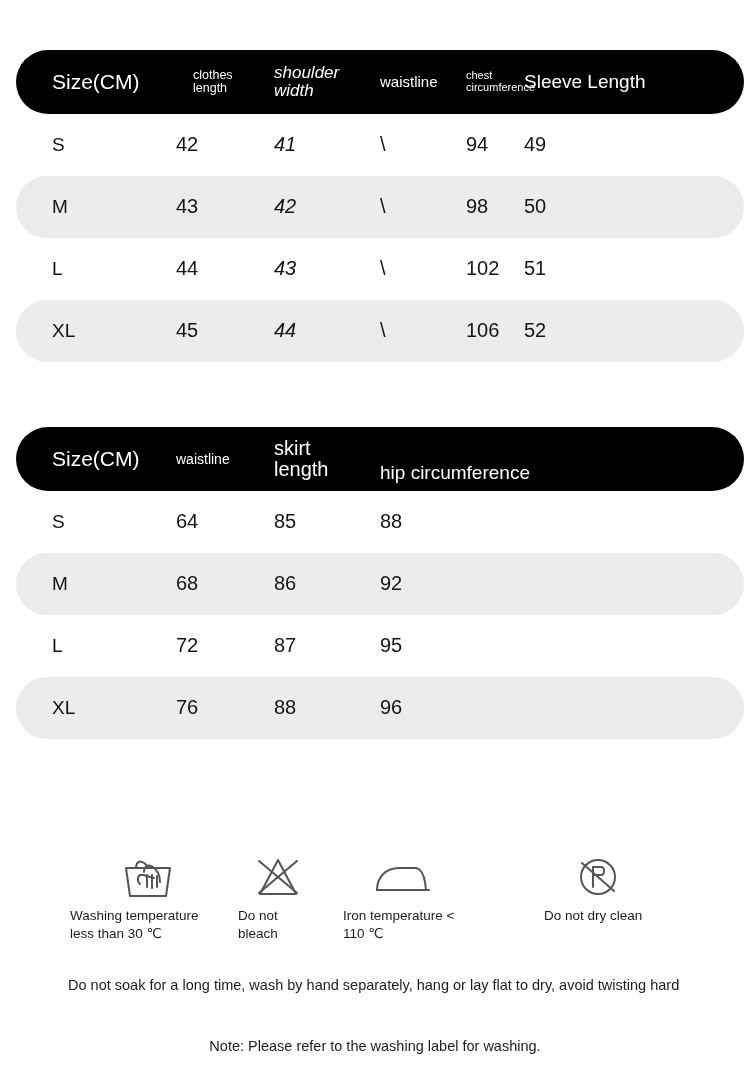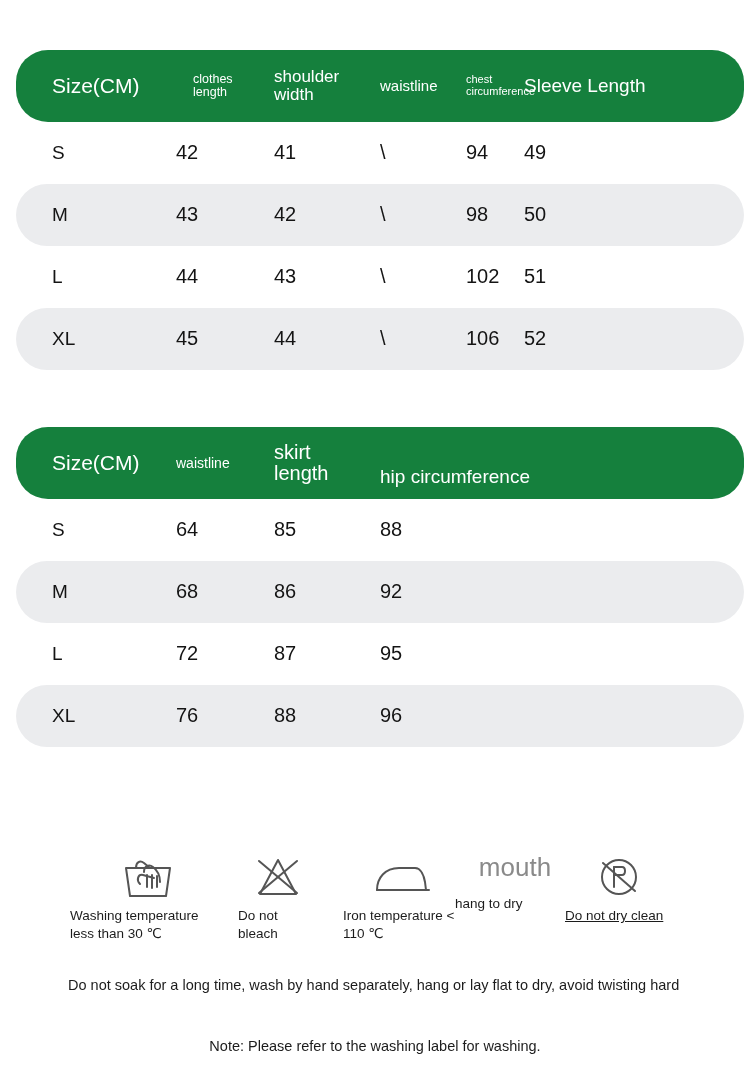--- a/index.html
+++ b/index.html
@@ -36,44 +36,44 @@
 
   .row {
     position: relative;
     width: 728px;
     display: flex;
     align-items: center;
     height: 62px;
     border-radius: 31px;
   }
   .row.header {
-    background: #15803d;
+    background: #000000;
     color: #ffffff;
-    height: 72px;
+    height: 64px;
     border-radius: 32px;
   }
   .row.alt {
     background: #ebecee;
   }
   .row.plain {
     background: transparent;
   }
 
   .cell {
     position: absolute;
     display: flex;
     align-items: center;
     line-height: 1.06;
     white-space: pre-line;
   }
 
   
   .t1 .c0 { left: 36px;  }
   .t1 .c1 { left: 160px; }
-  .t1 .c2 { left: 258px; }
+  .t1 .c2 { left: 258px; font-style: italic; }
   .t1 .c3 { left: 364px; }
   .t1 .c4 { left: 450px; }
   .t1 .c5 { left: 508px; }
 
   
   .t2 .c0 { left: 36px;  }
   .t2 .c1 { left: 160px; }
   .t2 .c2 { left: 258px; }
   .t2 .c3 { left: 364px; }
 
@@ -146,21 +146,21 @@
     color: #1c1c1c;
     white-space: pre-line;
   }
 
   #care-0 { left: 70px;  width: 160px; }
   #care-0 .care-icon { margin-left: 50px; }
   #care-1 { left: 238px; width: 80px; }
   #care-2 { left: 330px; width: 140px; margin-left: 13px; }
   #care-2 .care-icon { margin-left: 28px; }
   #care-3 { left: 455px; width: 120px; }
-  #care-4 { left: 565px; width: 140px; text-decoration: underline; }
+  #care-4 { left: 544px; width: 140px; }
   #care-4 .care-icon { margin-left: 30px; }
 
   #hang-to-dry-word {
     display: block;
     font-size: 26px;
     color: #8a8a8a;
     text-align: center;
     margin-bottom: 14px;
     line-height: 1;
   }
@@ -311,24 +311,20 @@
 
       <div class="care-item" id="care-2">
         <svg class="care-icon" width="64" height="46" viewBox="0 0 64 46" fill="none" stroke="#555555" stroke-width="2" stroke-linecap="round" stroke-linejoin="round">
           <path d="M6 36 L58 36"></path>
           <path d="M6 36 C6 24 14 14 28 14 L44 14 C50 14 53 22 54 28 L55 36"></path>
         </svg>
         <span class="care-label">Iron temperature &lt;
 110 ℃</span>
       </div>
 
-      <div class="care-item" id="care-3">
-        <span id="hang-to-dry-word">mouth</span>
-        <span class="care-label">hang to dry</span>
-      </div>
 
       <div class="care-item" id="care-4">
         <svg class="care-icon" width="48" height="46" viewBox="0 0 48 46" fill="none" stroke="#555555" stroke-width="2" stroke-linecap="round" stroke-linejoin="round">
           <circle cx="24" cy="23" r="17"></circle>
           <path d="M19 13 L19 33"></path>
           <path d="M19 13 L27 13 C31 13 31 21 27 21 L19 21"></path>
           <path d="M8 9 L40 37"></path>
         </svg>
         <span class="care-label">Do not dry clean</span>
       </div>

